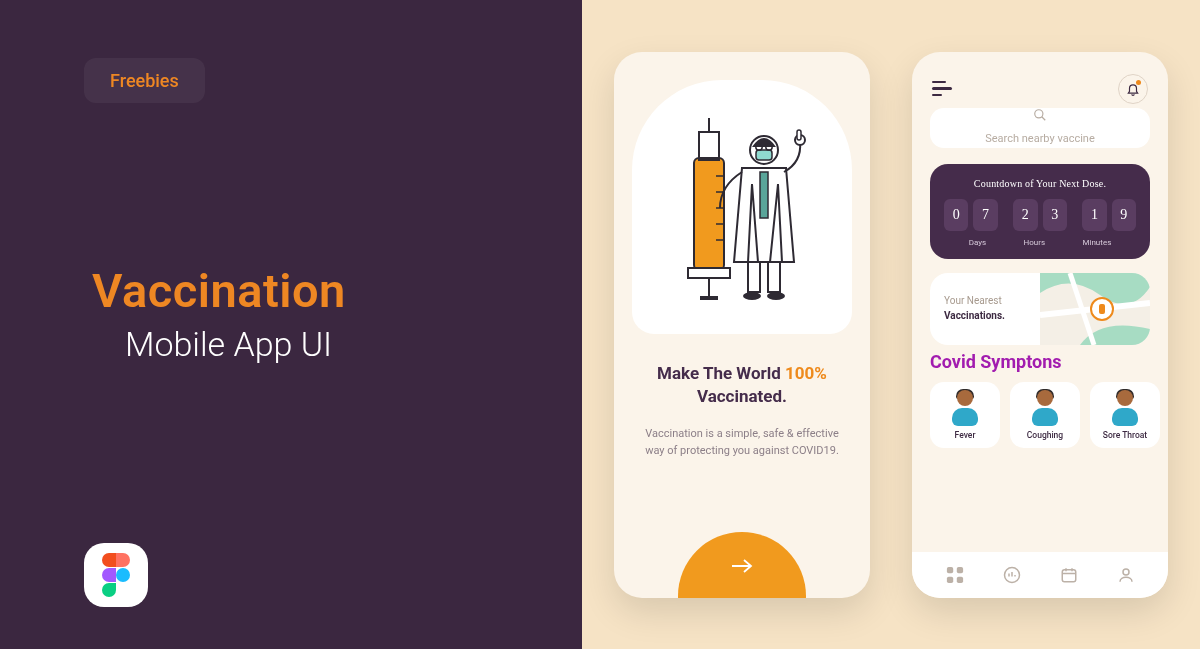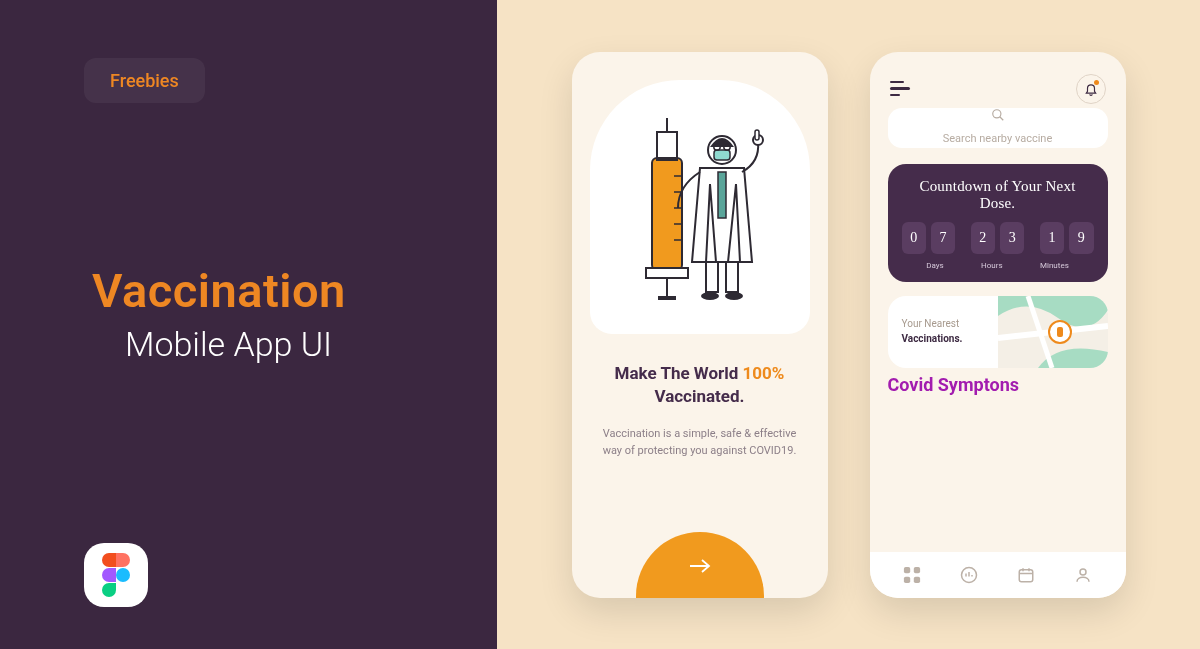--- a/index.html
+++ b/index.html
@@ -7,21 +7,21 @@
     font-family: -apple-system, BlinkMacSystemFont, "Segoe UI", Roboto, sans-serif;
     background: #f5f5f5;
     width: 1200px;
     height: 649px;
     overflow: hidden;
     display: flex;
   }
 
   
   .left-panel {
-    width: 497px;
+    width: 582px;
     height: 649px;
     background: #3b2740;
     position: relative;
     padding: 58px 0 0 84px;
   }
   .freebies-badge {
     display: inline-block;
     background: rgba(255,255,255,0.055);
     color: #ee8723;
     padding: 12px 26px;
@@ -169,21 +169,21 @@
 
   .countdown-card {
     margin-top: 16px;
     background: #452c4b;
     border-radius: 18px;
     padding: 14px 14px 12px 14px;
     color:#fff;
   }
   .countdown-title {
     text-align:center;
-    font-size: 15px;
+    font-size: 10px;
     font-family: Georgia, serif;
     font-weight: 400;
     letter-spacing: 0.2px;
   }
   .digits-row { display:flex; justify-content:center; gap:5px; margin-top:10px; }
   .digit {
     width: 26px; height: 32px;
     background: #5a3d61;
     border-radius: 6px;
     display:flex; align-items:center; justify-content:center;
@@ -399,20 +399,46 @@
         <path d="M40 72 Q60 44 110 56 V72 Z" fill="#a7dcc3"></path>
         <path d="M0 42 L110 30" stroke="#fff" stroke-width="6"></path>
         <path d="M30 0 L54 72" stroke="#fff" stroke-width="5"></path>
         <circle cx="62" cy="36" r="11" fill="#fff" stroke="#ee8a1c" stroke-width="2"></circle>
         <rect x="59" y="31" width="6" height="10" rx="2" fill="#ee8a1c"></rect>
       </svg>
     </div>
 
     <div class="section-title">Covid Symptons</div>
 
+    <div class="symptom-row">
+      <div class="symptom">
+        <div class="person">
+            <div class="hair"></div>
+            <div class="head"></div>
+            <div class="body"></div>
+          </div>
+        <div class="symptom-label">Fever</div>
+      </div>
+      <div class="symptom">
+        <div class="person">
+            <div class="hair"></div>
+            <div class="head"></div>
+            <div class="body"></div>
+          </div>
+        <div class="symptom-label">Coughing</div>
+      </div>
+      <div class="symptom">
+        <div class="person">
+            <div class="hair"></div>
+            <div class="head"></div>
+            <div class="body"></div>
+          </div>
+        <div class="symptom-label">Sore Throat</div>
+      </div>
+    </div>
 
     <div class="bottom-nav">
       <div class="nav-item nav-active">
         <svg width="18" height="18" viewBox="0 0 20 20">
             <rect x="1" y="1" width="7" height="7" rx="2" fill="currentColor"></rect>
             <rect x="12" y="1" width="7" height="7" rx="2" fill="currentColor"></rect>
             <rect x="1" y="12" width="7" height="7" rx="2" fill="currentColor"></rect>
             <rect x="12" y="12" width="7" height="7" rx="2" fill="currentColor"></rect>
           </svg>
       </div>

